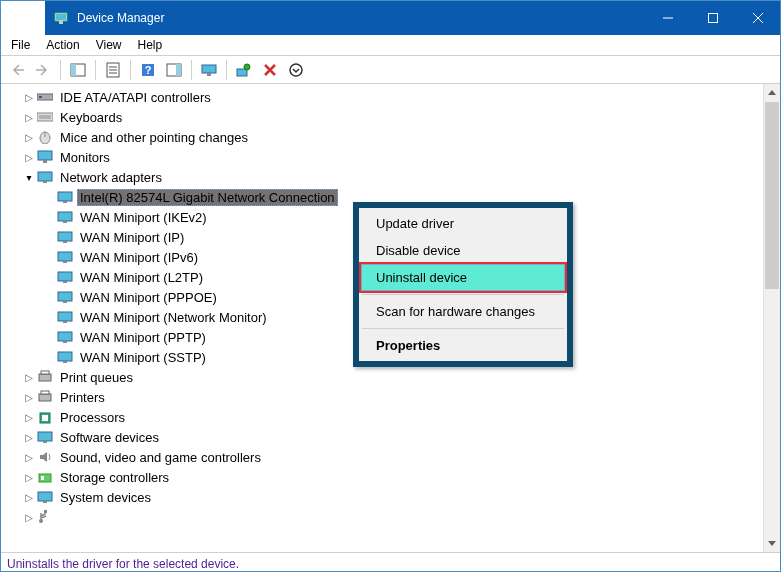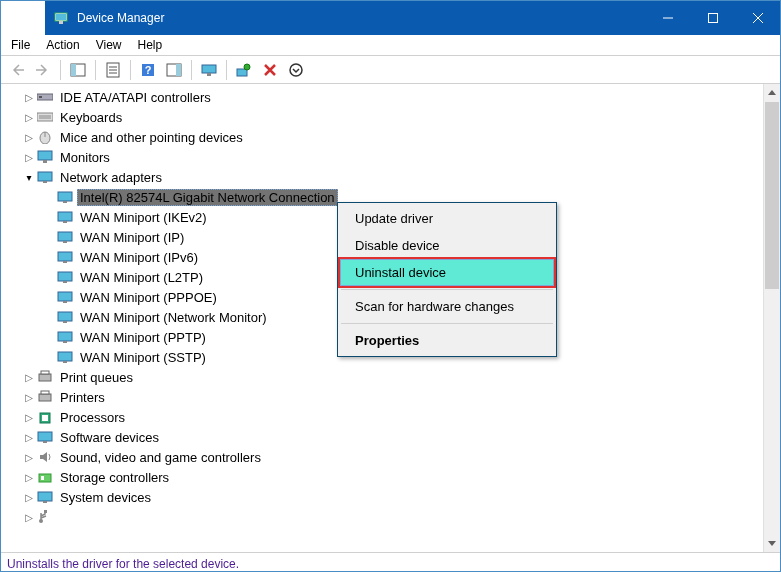--- a/index.html
+++ b/index.html
@@ -31,21 +31,21 @@
   .scrollbar .arrow-down { bottom: 0; }
 
   .tree-row { display: flex; align-items: center; height: 20px; white-space: nowrap; }
   .tree-row .spacer { display: inline-block; }
   .tree-row .arrow { width: 16px; text-align: center; color: #666; font-size: 10px; }
   .tree-row .icon { width: 16px; height: 16px; margin-right: 4px; display: inline-flex; align-items: center; justify-content: center; }
   .tree-row .label { padding: 1px 3px; }
   .tree-row.selected .label { background: #737373; border: 1px dotted #7aa7d8; padding: 0 2px; }
   
   
-  .context-menu { position: absolute; background: #f0f0f0; border: 1px solid #0c4a6e; box-shadow: 2px 2px 4px rgba(0,0,0,0.3); font-size: 13px; padding: 2px; z-index: 100; }
+  .context-menu { position: absolute; background: #f0f0f0; border: 6px solid #0c4a6e; box-shadow: 2px 2px 4px rgba(0,0,0,0.3); font-size: 13px; padding: 2px; z-index: 100; margin-left: 16px; }
   .context-menu .cm-item { padding: 5px 20px 5px 14px; cursor: pointer; border: 1px solid transparent; }
   .context-menu .cm-sep { height: 1px; background: #d0d0d0; margin: 3px 1px; }
   .context-menu .cm-item.highlighted { background: #5eead4; border: 1px solid #7aa7d8; outline: 2px solid #e03030; outline-offset: 0px; }
   .context-menu .cm-item.bold { font-weight: bold; }
   
   
   .statusbar { height: 22px; display: flex; align-items: center; padding: 0 6px; font-size: 12px; color: #4c1d95; }
   
   svg { display: block; }
 </style>
@@ -183,21 +183,21 @@
 
     <div class="tree-row">
         <span class="spacer" style="width:20px"></span>
         <span class="arrow">▷</span>
         <span class="icon">
           <svg width="16" height="14">
             <ellipse cx="8" cy="8" rx="5" ry="6" fill="#ddd" stroke="#888"></ellipse>
             <line x1="8" y1="2" x2="8" y2="7" stroke="#888"></line>
           </svg>
         </span>
-        <span class="label">Mice and other pointing devices</span>
+        <span class="label">Mice and other pointing changes</span>
       </div>
 
     <div class="tree-row">
         <span class="spacer" style="width:20px"></span>
         <span class="arrow">▷</span>
         <span class="icon">
           <svg width="16" height="14">
             <rect x="1" y="1" width="14" height="9" fill="#5bd" stroke="#369"></rect>
             <rect x="6" y="10" width="4" height="3" fill="#888"></rect>
           </svg>

